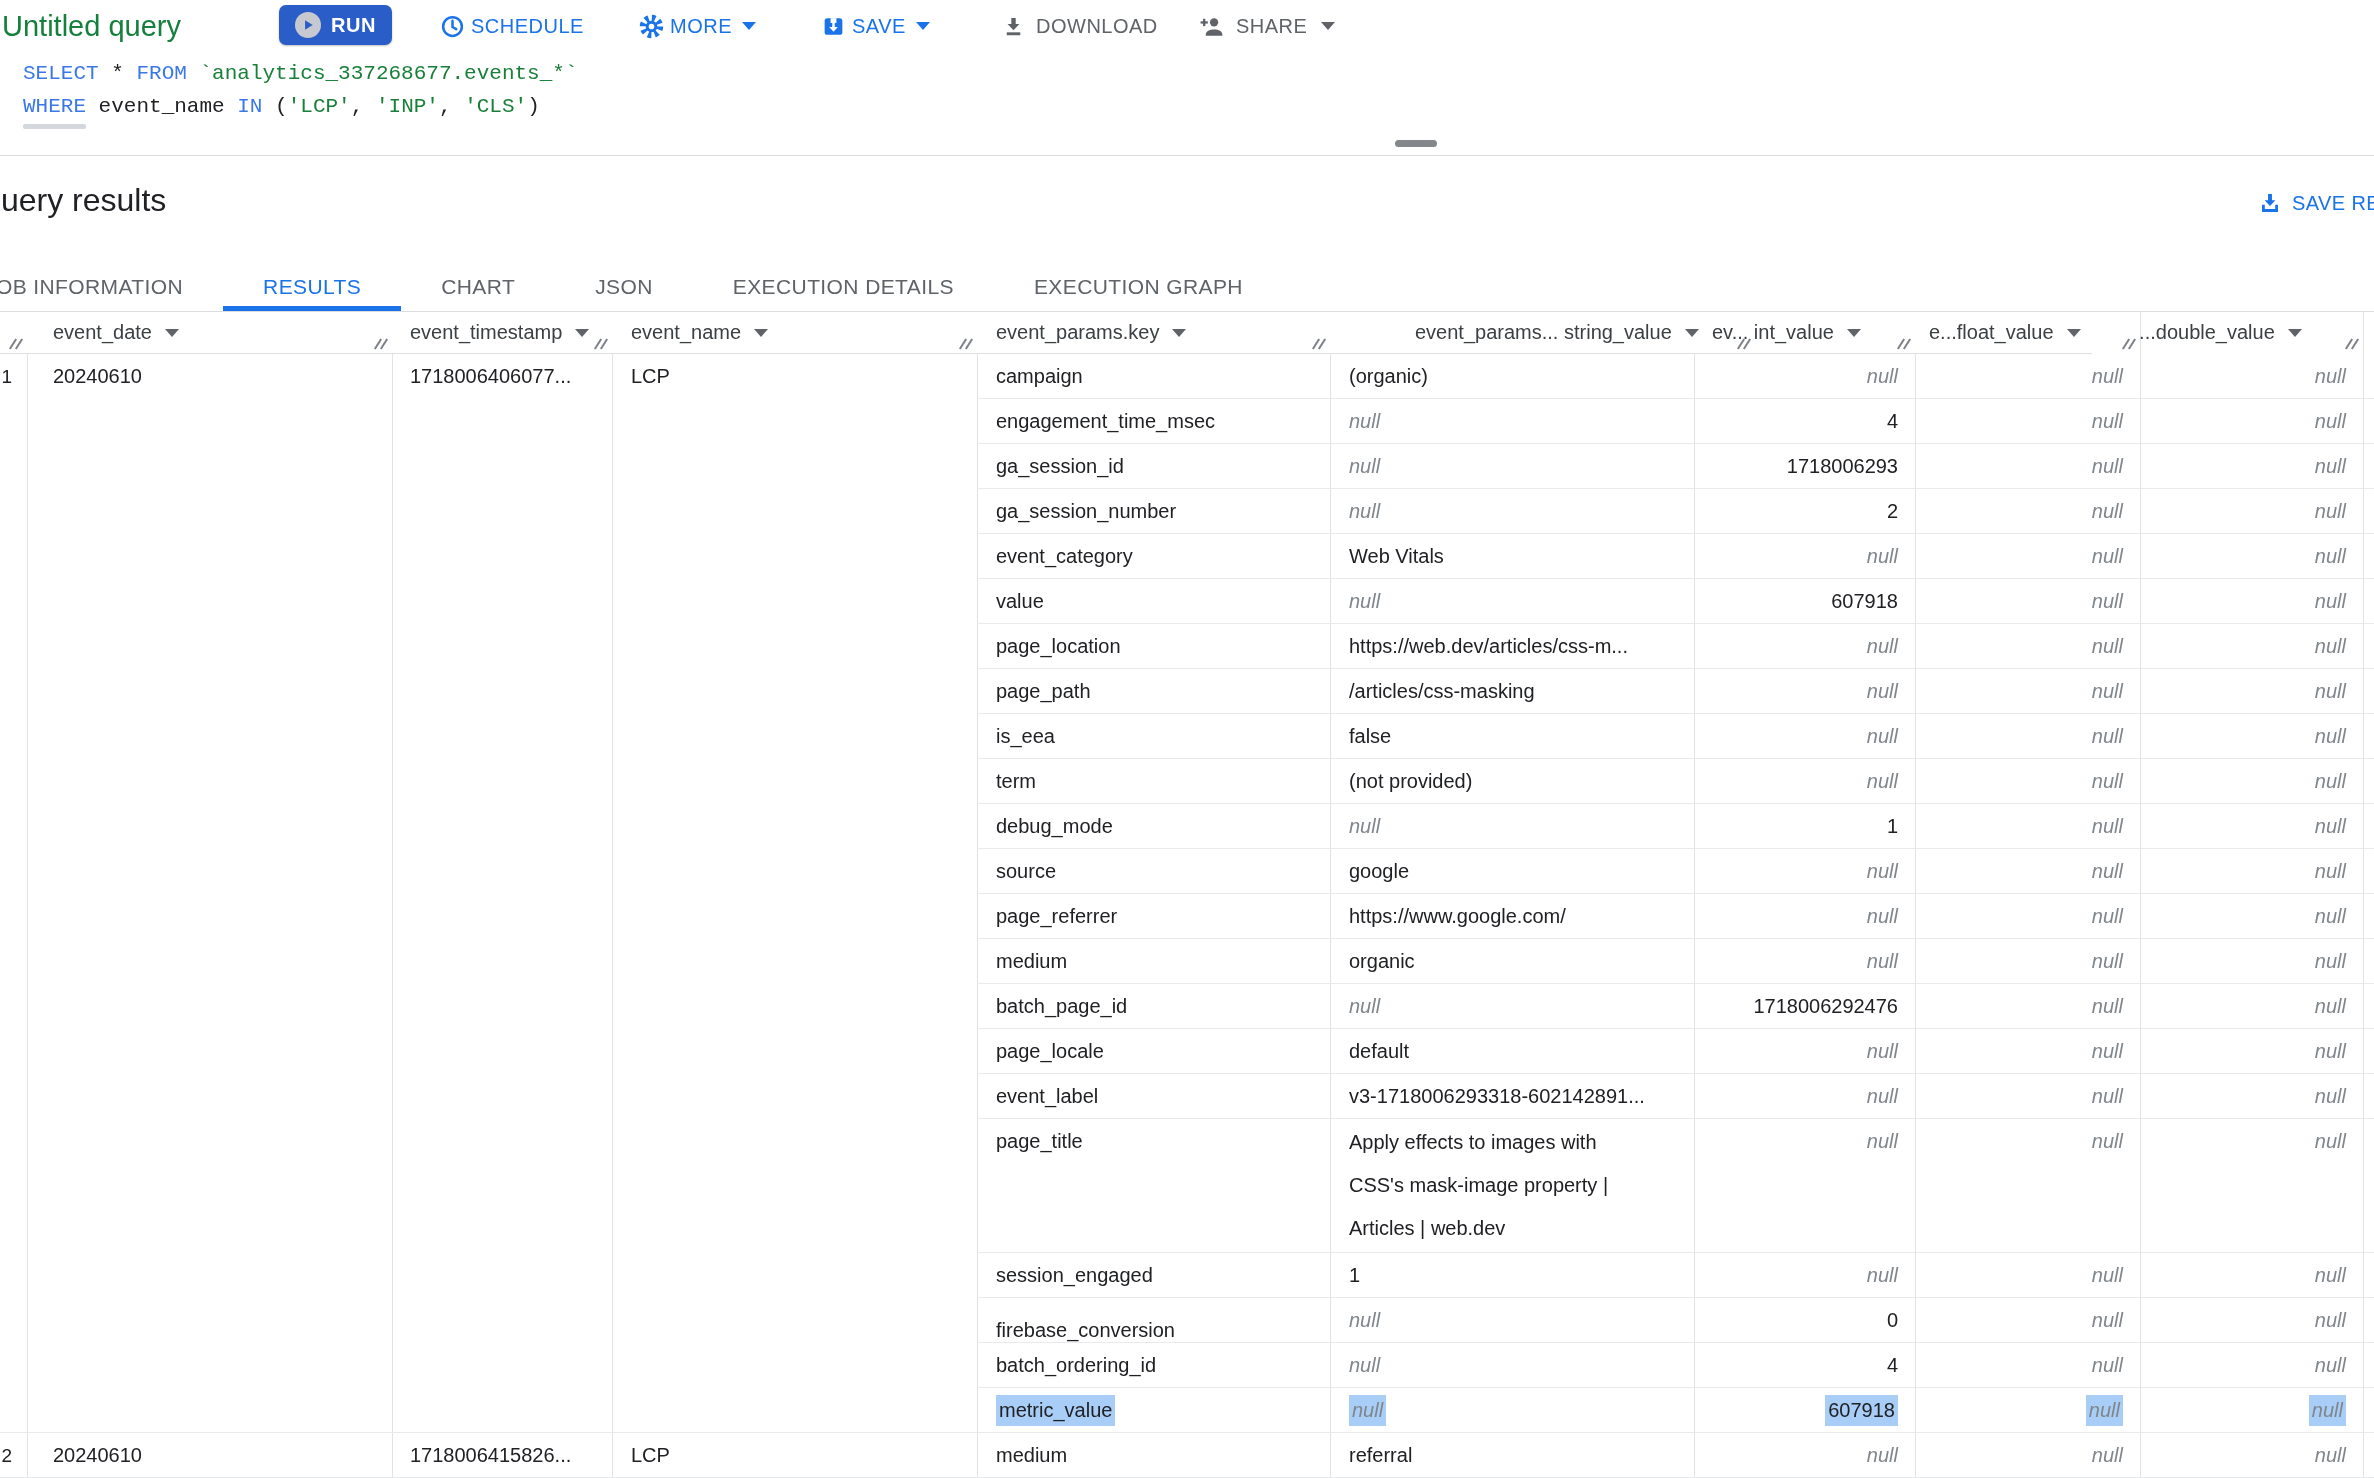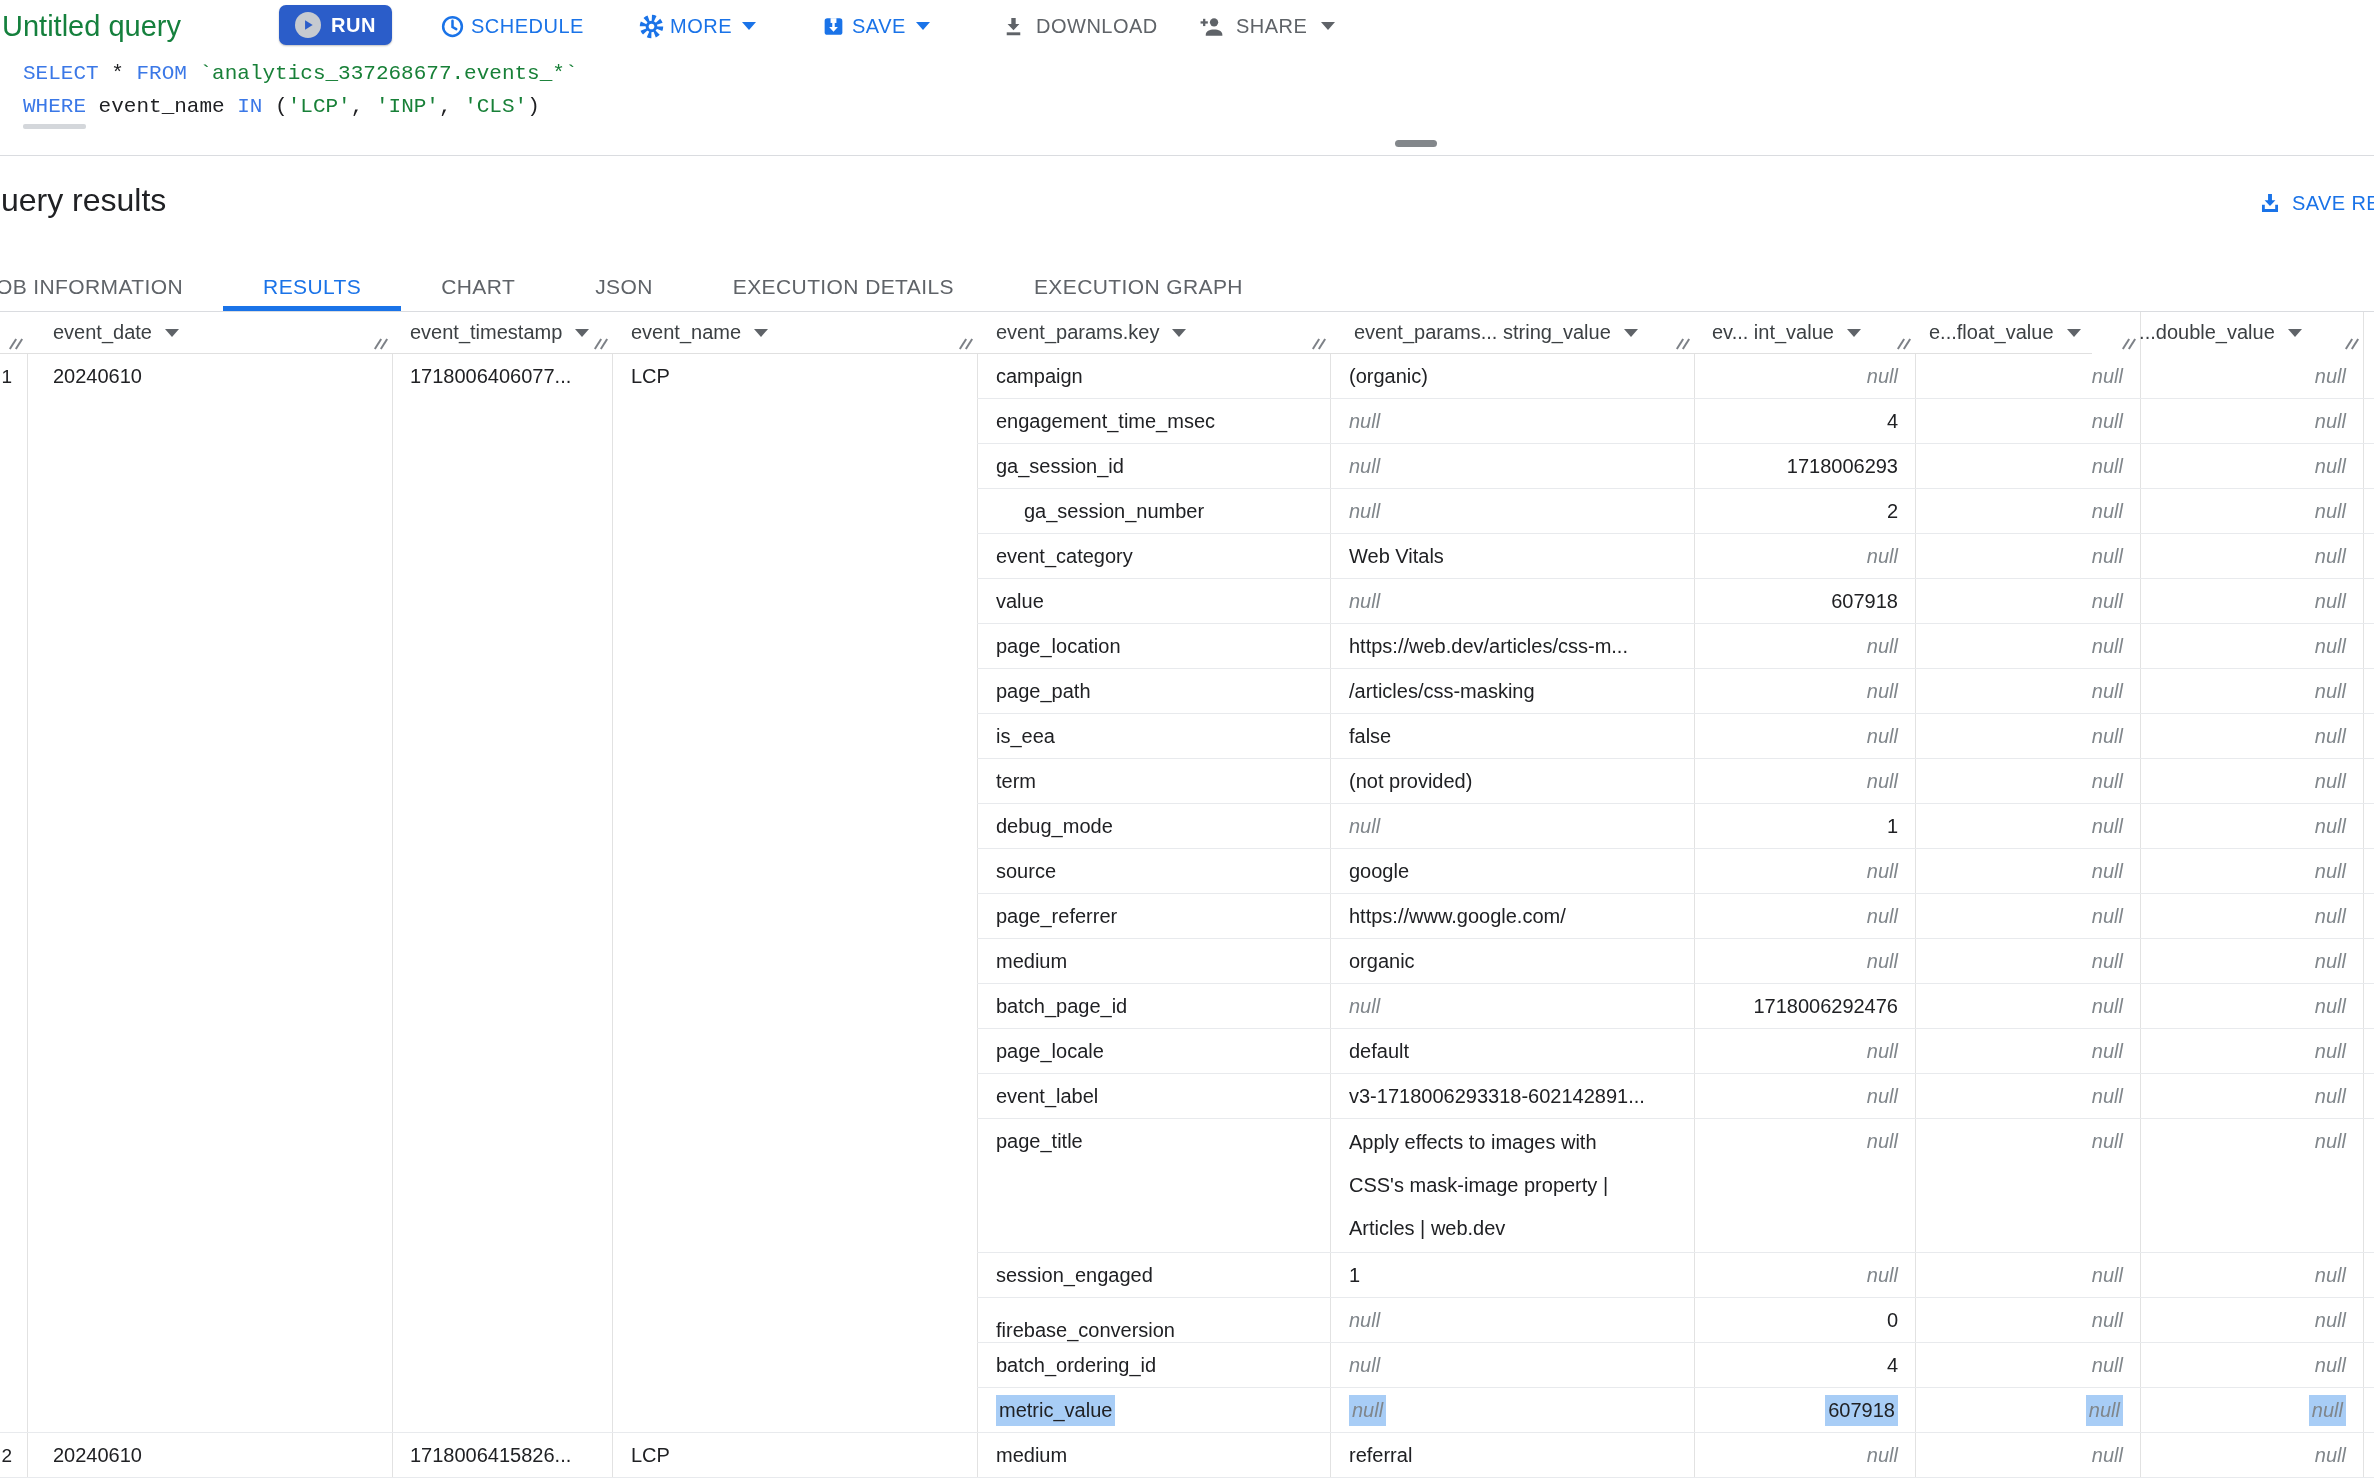--- a/index.html
+++ b/index.html
@@ -227,21 +227,21 @@
           </span>
         </div>
         <div class="th" style="left: 977px; width: 353px; padding-left: 19px;">
           <span>event_params.key</span>
           <span class="sort-caret"></span>
           <span class="rh">
             <i></i>
             <i></i>
           </span>
         </div>
-        <div class="th" style="left: 1330px; width: 364px; padding-left: 24px;">
+        <div class="th" style="left: 1391px; width: 364px; padding-left: 24px;">
           <span>event_params... string_value</span>
           <span class="sort-caret"></span>
           <span class="rh">
             <i></i>
             <i></i>
           </span>
         </div>
         <div class="th" style="left: 1694px; width: 221px; padding-left: 18px; align-items: center;">
           <span>ev... int_value</span>
           <span class="sort-caret"></span>
@@ -316,21 +316,21 @@
           <span>1718006293</span>
         </div>
         <div class="pc right" style="left: 938px; width: 225px; padding-right: 17px;">
           <span class="nullv">null</span>
         </div>
         <div class="pc right" style="left: 1163px; width: 223px; padding-right: 17px;">
           <span class="nullv">null</span>
         </div>
       </div>
       <div class="prow" style="top: 177px; height: 45px;">
-        <div class="pc" style="left: 0px; width: 353px; padding-left: 19px; margin-left: 28px;">
+        <div class="pc" style="left: 0px; width: 353px; padding-left: 19px;">
           <span>ga_session_number</span>
         </div>
         <div class="pc" style="left: 353px; width: 364px; padding-left: 19px;">
           <span class="nullv">null</span>
         </div>
         <div class="pc right" style="left: 717px; width: 221px; padding-right: 17px;">
           <span>2</span>
         </div>
         <div class="pc right" style="left: 938px; width: 225px; padding-right: 17px;">
           <span class="nullv">null</span>

